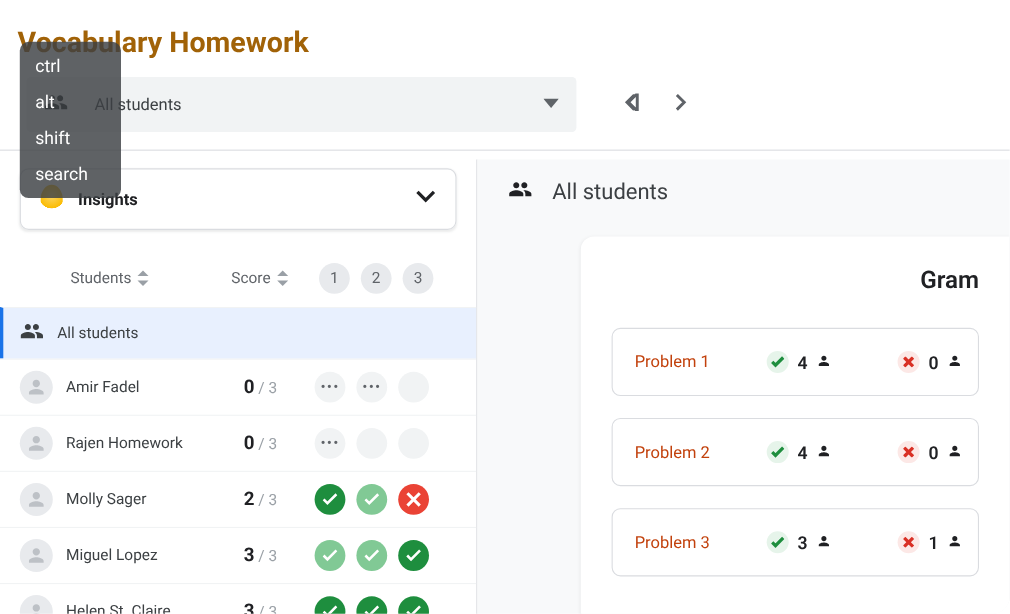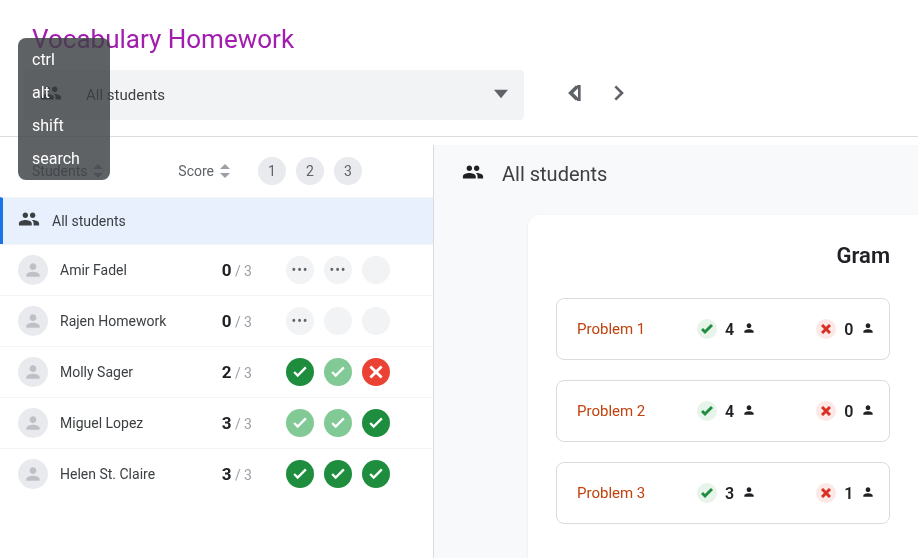--- a/index.html
+++ b/index.html
@@ -7,23 +7,23 @@
       font-family: 'Google Sans', Roboto, Arial, sans-serif;
       width: 918px;
       height: 558px;
       overflow: hidden;
       position: relative;
       background: #fff;
       border-radius: 16px;
     }
     .title {
       font-size: 26px;
-      color: #a21caf;
-      padding: 24px 24px 16px 32px;
-      font-weight: 400;
+      color: #a16207;
+      padding: 24px 24px 16px 16px;
+      font-weight: 700;
     }
     .student-bar {
       display: flex;
       align-items: center;
       padding: 0 24px 16px 24px;
       gap: 24px;
     }
     .student-dropdown {
       display: flex;
       align-items: center;
@@ -62,21 +62,21 @@
       justify-content: space-between;
       box-shadow: 0 1px 2px rgba(60,64,67,0.1);
     }
     .insights-left { display: flex; align-items: center; gap: 14px; }
     .bulb-icon { width: 20px; height: 26px; background: radial-gradient(circle at 50% 38%, #fdd663 0%, #fbbc04 60%, transparent 62%); border-radius: 50% 50% 40% 40%; position: relative; }
     .insights-label { font-weight: 700; font-size: 15px; color: #202124; }
     .chevron svg { width: 18px; height: 18px; fill: #202124; }
     .table-head {
       display: flex;
       align-items: center;
-      padding: 12px 18px 12px 32px;
+      padding: 12px 18px 12px 64px;
       gap: 8px;
       font-size: 14px;
       color: #5f6368;
     }
     .col-students { flex: 0 0 120px; display: flex; align-items: center; gap: 6px; }
     .col-score { flex: 0 0 70px; display: flex; align-items: center; gap: 6px; justify-content: flex-end; }
     .sort-icon { position: relative; width: 10px; height: 14px; }
     .sort-icon:before, .sort-icon:after { content:''; position:absolute; left:0; border-left:5px solid transparent; border-right:5px solid transparent; }
     .sort-icon:before { top:0; border-bottom:5px solid #9aa0a6; }
     .sort-icon:after { bottom:0; border-top:5px solid #9aa0a6; }
@@ -180,20 +180,31 @@
     <span class="nav-arrow"><svg viewBox="0 0 8 12">
           <path d="M2 1l5 5-5 5" fill="none" stroke="#5f6368" stroke-width="2"></path>
         </svg></span>
   </div>
 </div>
 
 <div class="divider"></div>
 
 <div class="main">
   <div class="left-pane">
+    <div class="insights-card">
+      <div class="insights-left">
+        <span class="bulb-icon"></span>
+        <span class="insights-label">Insights</span>
+      </div>
+      <span class="chevron">
+        <svg viewBox="0 0 12 8">
+            <path d="M1 1l5 5 5-5" fill="none" stroke="#202124" stroke-width="2"></path>
+          </svg>
+      </span>
+    </div>
 
     <div class="table-head">
       <div class="col-students">
         <span>Students</span>
           <span class="sort-icon"></span>
       </div>
       <div class="col-score">
         <span>Score</span>
           <span class="sort-icon"></span>
       </div>

